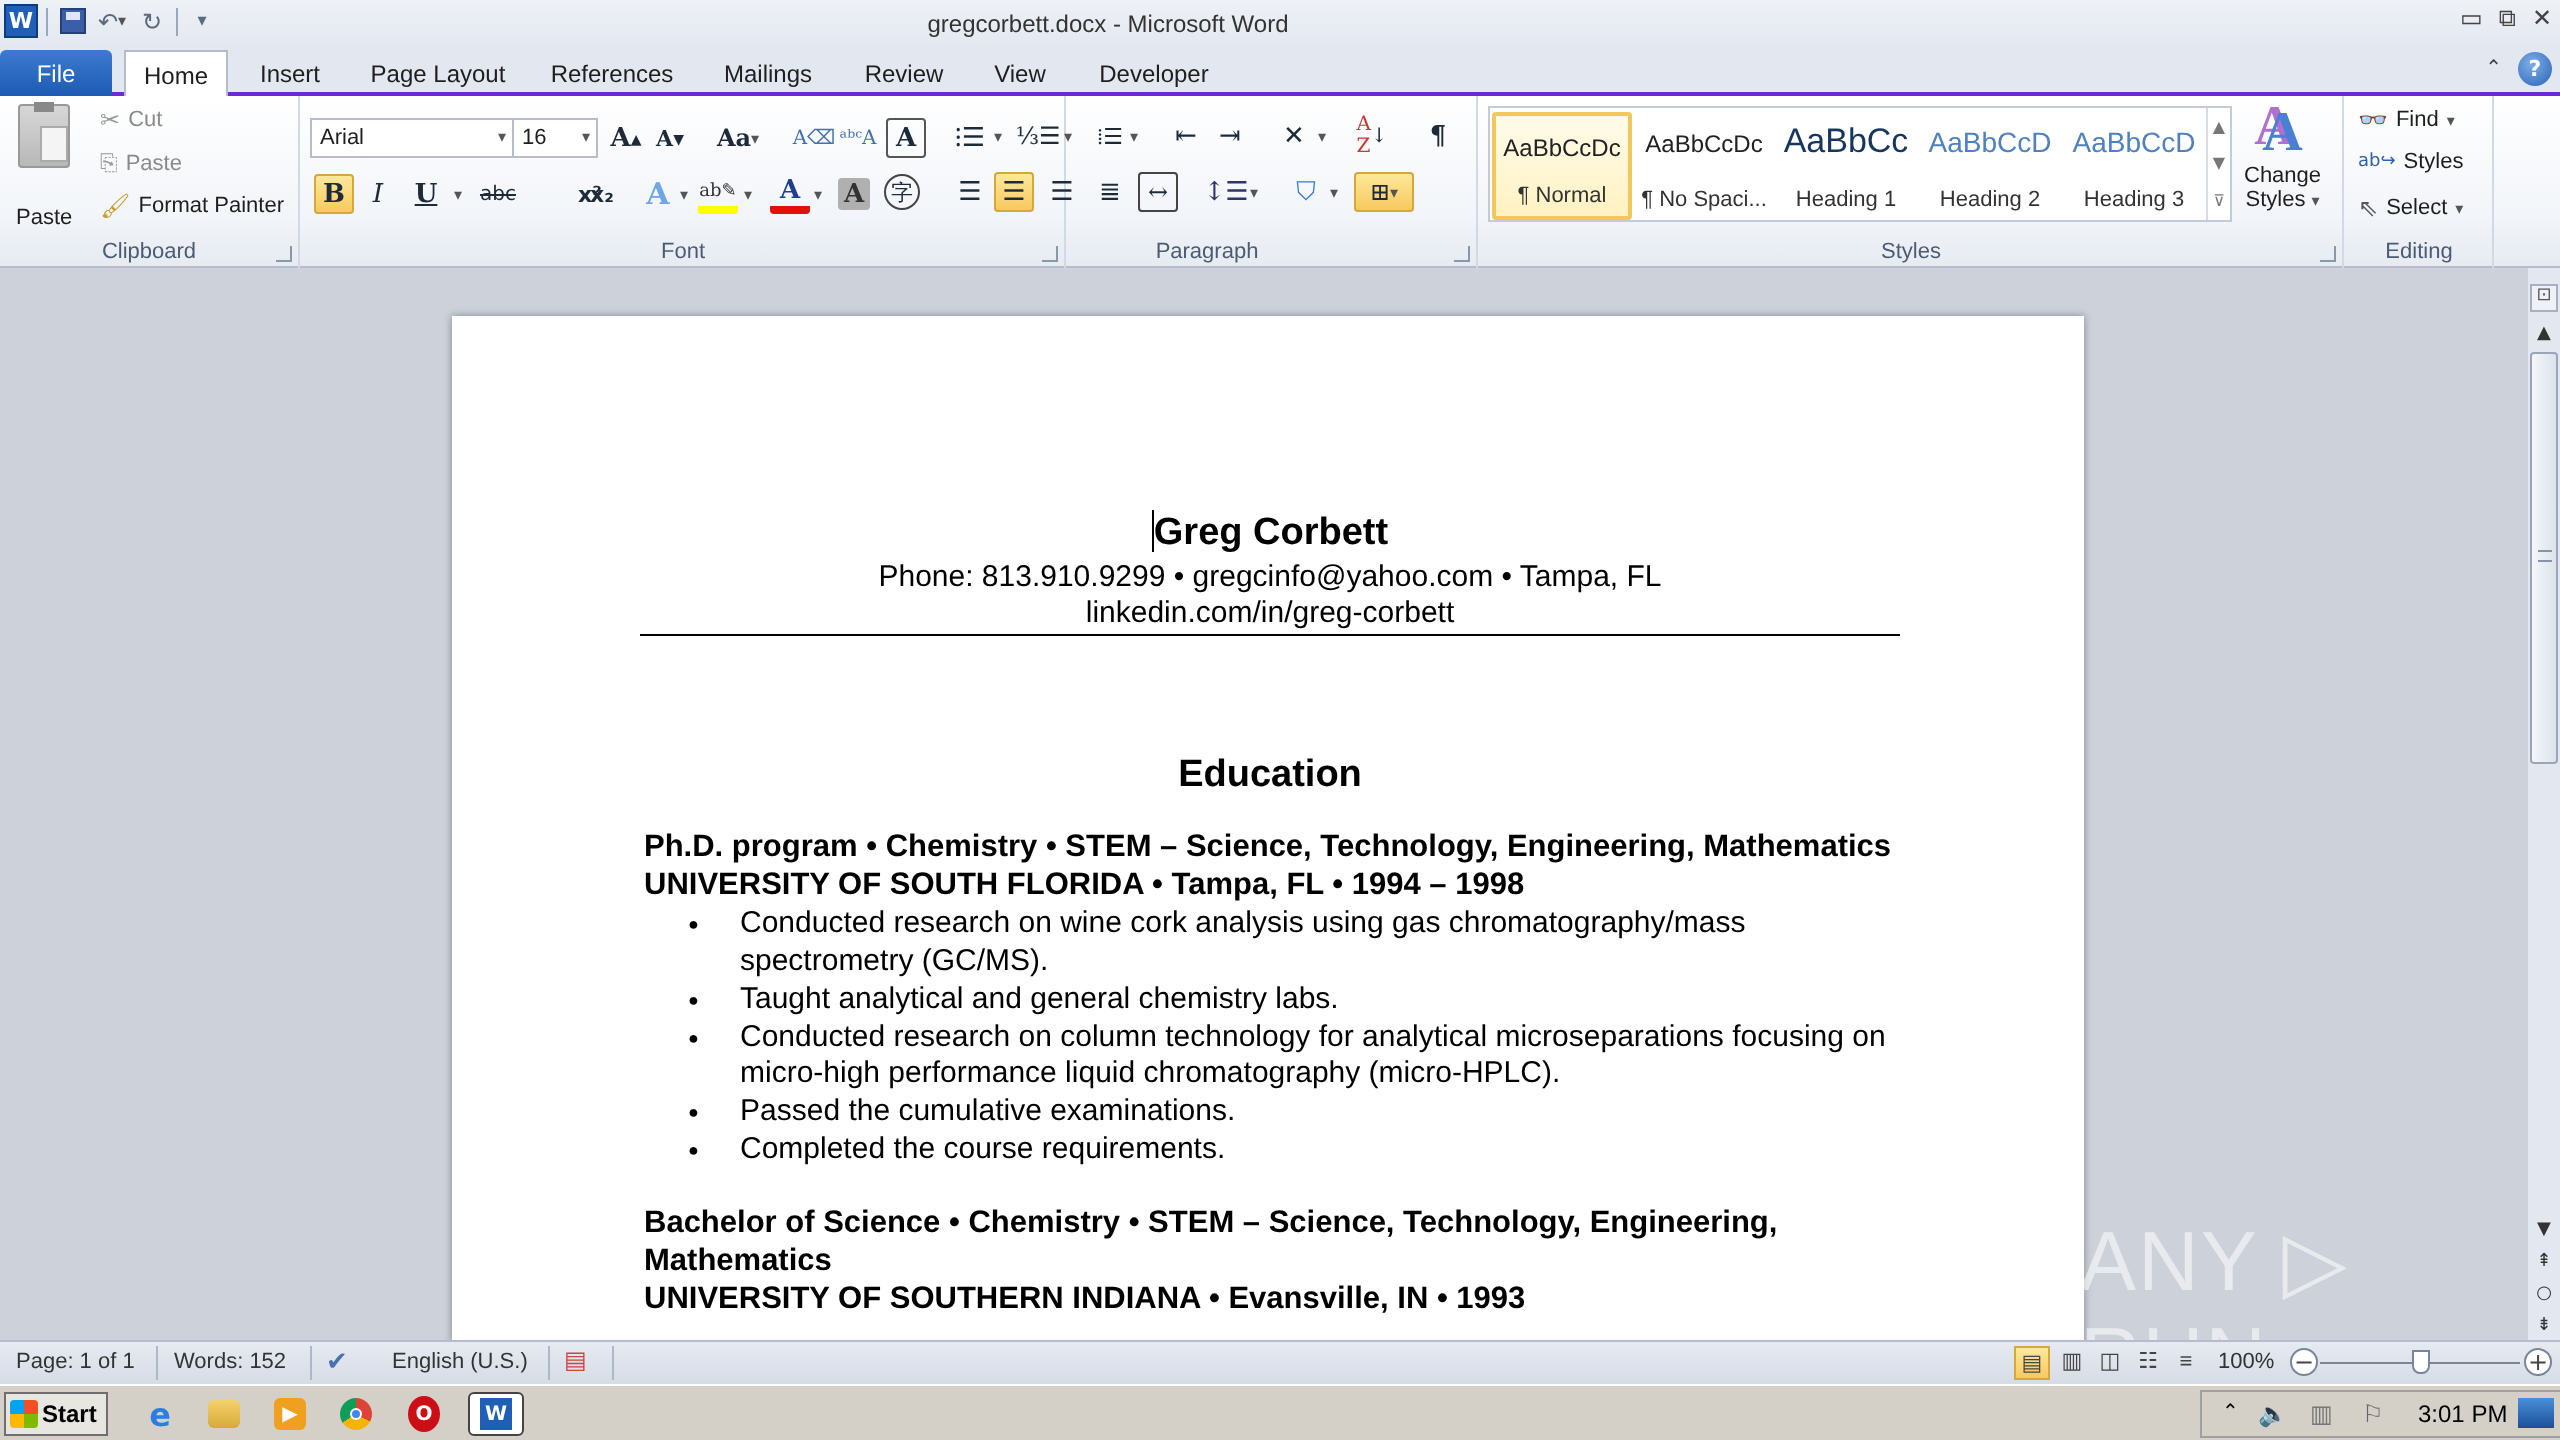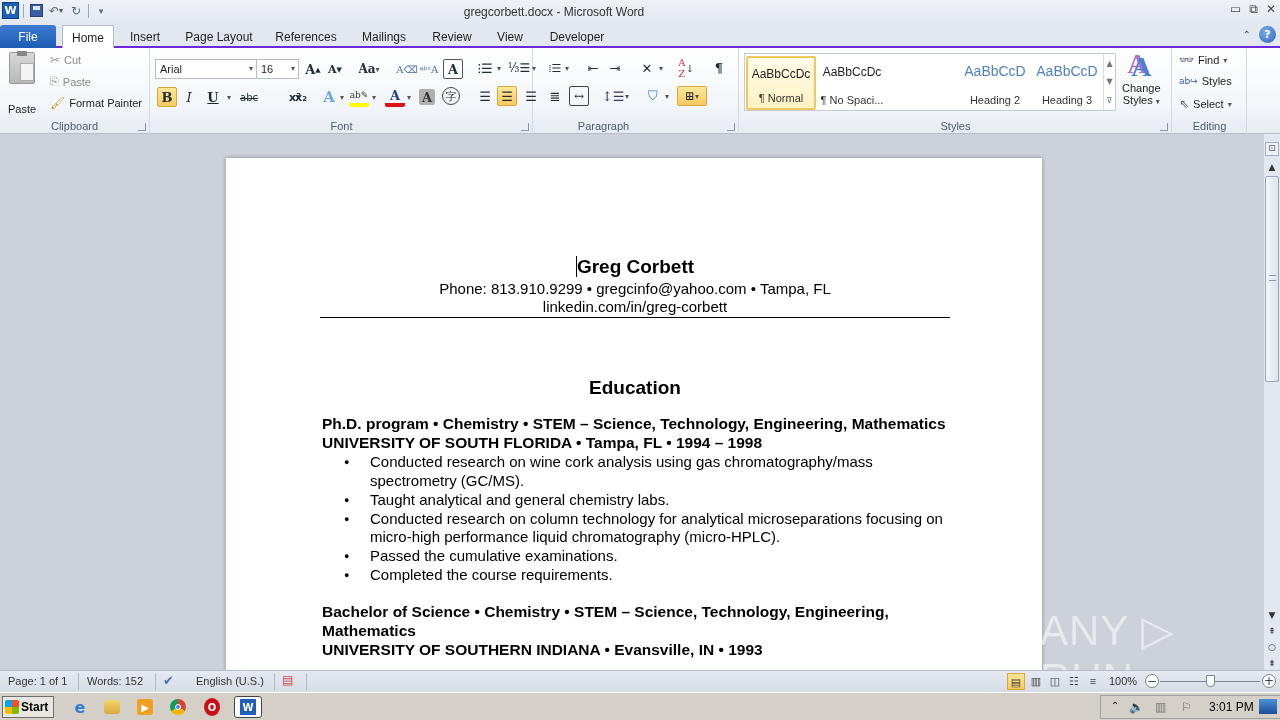--- a/index.html
+++ b/index.html
@@ -232,20 +232,24 @@
   <div class="group" style="left:740px;width:432px;">
     <div class="styles-box">
       <div class="style-item sel" style="left:1px;">
         <div class="style-sample">AaBbCcDc</div>
         <div class="style-name">¶ Normal</div>
       </div>
       <div class="style-item" style="left:72px;">
         <div class="style-sample">AaBbCcDc</div>
         <div class="style-name">¶ No Spaci...</div>
       </div>
+      <div class="style-item" style="left:143px;">
+        <div class="style-sample h1">AaBbCc</div>
+        <div class="style-name">Heading 1</div>
+      </div>
       <div class="style-item" style="left:215px;">
         <div class="style-sample h2">AaBbCcD</div>
         <div class="style-name">Heading 2</div>
       </div>
       <div class="style-item" style="left:287px;">
         <div class="style-sample h3">AaBbCcD</div>
         <div class="style-name">Heading 3</div>
       </div>
       <div class="gallery-scroll">
         <span>▲</span>

